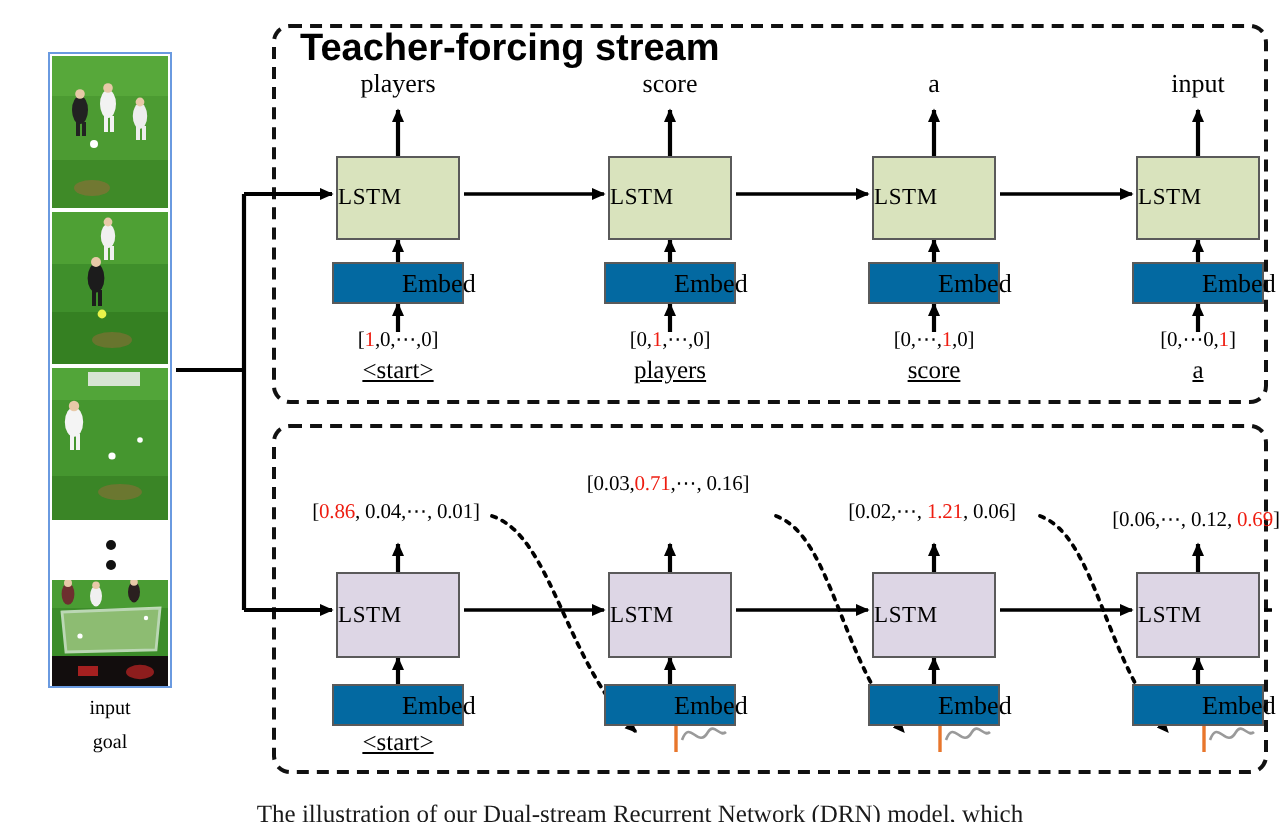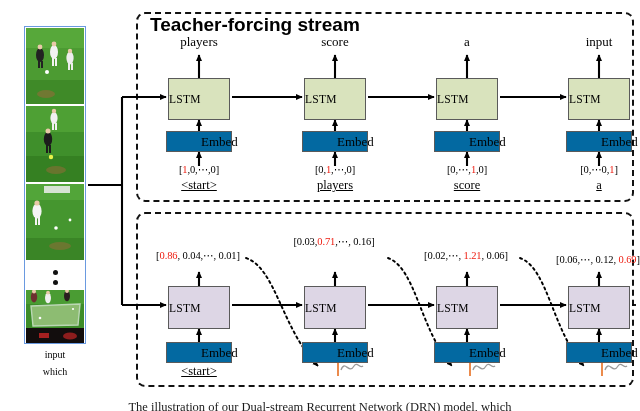--- a/index.html
+++ b/index.html
@@ -141,21 +141,21 @@
         <polygon points="5,16 54,14 52,35 7,36" fill="#b9d79a" opacity=".65" stroke="#ffffff" stroke-width="1.4"></polygon>
         <circle cx="14" cy="28" r="1.3" fill="#fff"></circle>
         <circle cx="47" cy="19" r="1.1" fill="#fff"></circle>
         <ellipse cx="44" cy="46" rx="7" ry="3.6" fill="#8d1d1d"></ellipse>
         <rect x="13" y="43" width="10" height="5" fill="#a52020"></rect>
       </svg>
     </div>
   </div>
 
   <div class="t ctr caption" style="left:55px;top:349px;">input</div>
-  <div class="t ctr caption" style="left:55px;top:366px;">which</div>
+  <div class="t ctr caption" style="left:55px;top:366px;">goal</div>
 
   <div class="panel" style="left:136px;top:12px;width:498px;height:190px;"></div>
   <div class="panel" style="left:136px;top:212px;width:498px;height:175px;"></div>
 
   <div class="t stream-title" style="left:150px;top:14px;">Teacher-forcing stream</div>
 
   <svg class="layer">
     <defs>
       <marker id="ah" markerWidth="7" markerHeight="7" refX="6.2" refY="3.1" orient="auto" markerUnits="userSpaceOnUse">
         <path d="M0,0 L7,3.1 L0,6.2 z" fill="#000"></path>

